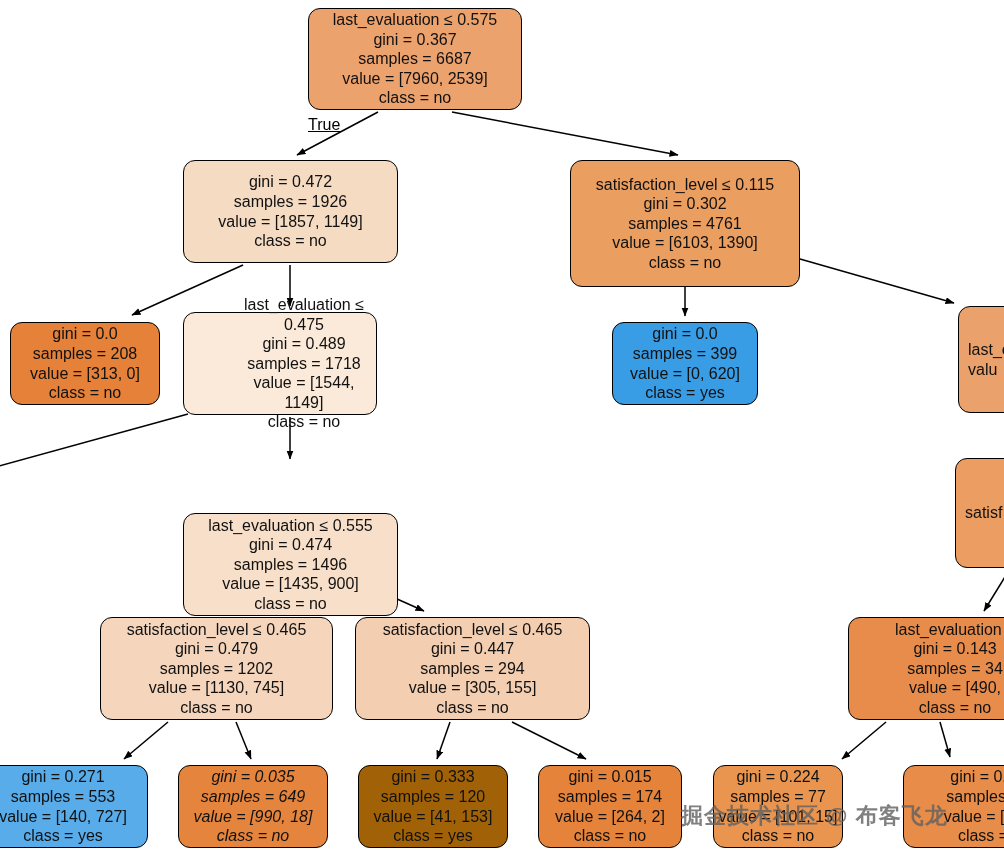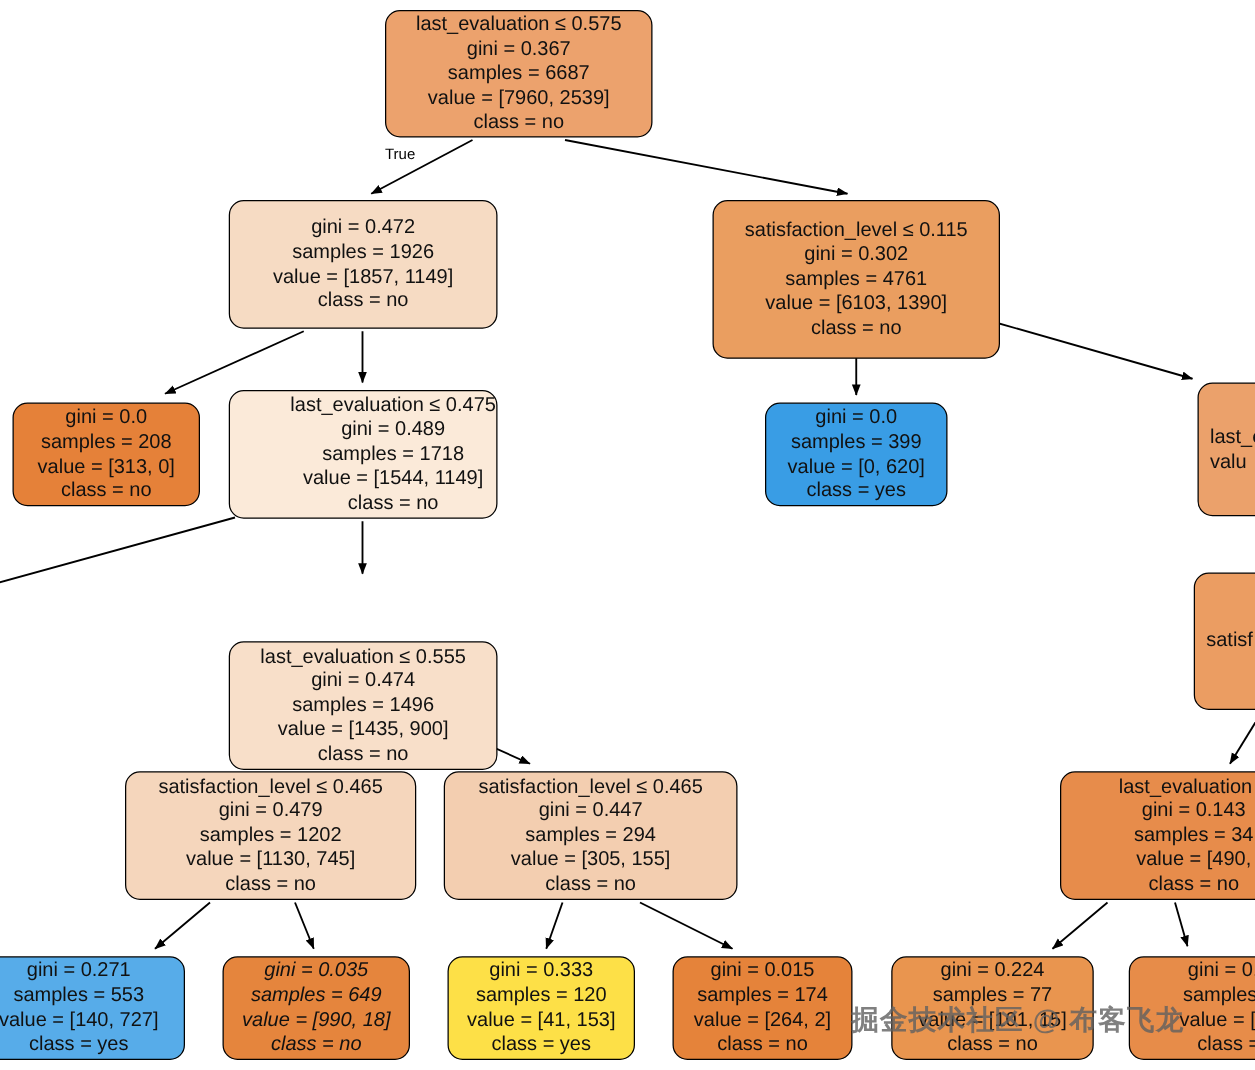--- a/index.html
+++ b/index.html
@@ -11,21 +11,21 @@
   #edges{position:absolute;left:0;top:0;width:1004px;height:856px;pointer-events:none;}
   .node{
     position:absolute;box-sizing:border-box;
     border:1.5px solid #000000;border-radius:12px;
     color:#111111;
     font-size:16px;line-height:19.6px;text-align:center;
     display:flex;flex-direction:column;justify-content:center;
   }
   .node.clipleft{text-align:left;padding-left:9px;}
   .edge-label{
-    position:absolute;font-size:12px;color:#000000;
+    position:absolute;font-size:16px;color:#000000;text-decoration:underline;
   }
   .watermark{
     position:absolute;left:681px;top:801px;z-index:10;
     font-size:22px;letter-spacing:1px;font-weight:bold;
     color:rgba(96,96,96,0.80);white-space:nowrap;
   }
 </style>
 </head>
 <body>
 
@@ -82,21 +82,21 @@
     <div>class = no</div>
   </div>
 
   <div class="node" style="left: 10px; top: 322px; width: 150px; height: 83px; background-color: rgb(229, 129, 57);">
     <div>gini = 0.0</div>
     <div>samples = 208</div>
     <div>value = [313, 0]</div>
     <div>class = no</div>
   </div>
 
-  <div class="node" style="left: 183px; top: 312px; width: 215px; height: 103px; background-color: rgb(251, 234, 217); padding-left: 48px;">
+  <div class="node" style="left: 183px; top: 312px; width: 194px; height: 103px; background-color: rgb(251, 234, 217); padding-left: 48px;">
     <div>last_evaluation ≤ 0.475</div>
     <div>gini = 0.489</div>
     <div>samples = 1718</div>
     <div>value = [1544, 1149]</div>
     <div>class = no</div>
   </div>
 
   <div class="node" style="left: 612px; top: 322px; width: 146px; height: 83px; background-color: rgb(57, 157, 229);">
     <div>gini = 0.0</div>
     <div>samples = 399</div>
@@ -159,35 +159,35 @@
     <div>class = yes</div>
   </div>
 
   <div class="node" style="left: 178px; top: 765px; width: 150px; height: 83px; background-color: rgb(229, 133, 61); font-style: italic;">
     <div>gini = 0.035</div>
     <div>samples = 649</div>
     <div>value = [990, 18]</div>
     <div>class = no</div>
   </div>
 
-  <div class="node" style="left: 358px; top: 765px; width: 150px; height: 83px; background-color: #fde047;">
+  <div class="node" style="left: 358px; top: 765px; width: 150px; height: 83px; background-color: #a16207;">
     <div>gini = 0.333</div>
     <div>samples = 120</div>
     <div>value = [41, 153]</div>
     <div>class = yes</div>
   </div>
 
   <div class="node" style="left: 538px; top: 765px; width: 144px; height: 83px; background-color: rgb(229, 131, 58);">
     <div>gini = 0.015</div>
     <div>samples = 174</div>
     <div>value = [264, 2]</div>
     <div>class = no</div>
   </div>
 
-  <div class="node" style="left: 713px; top: 765px; width: 162px; height: 83px; background-color: rgb(233, 149, 79);">
+  <div class="node" style="left: 713px; top: 765px; width: 130px; height: 83px; background-color: rgb(233, 149, 79);">
     <div>gini = 0.224</div>
     <div>samples = 77</div>
     <div>value = [101, 15]</div>
     <div>class = no</div>
   </div>
 
   <div class="node" style="left: 903px; top: 765px; width: 160px; height: 83px; background-color: rgb(231, 140, 73);">
     <div>gini = 0.1</div>
     <div>samples =</div>
     <div>value = [38</div>

